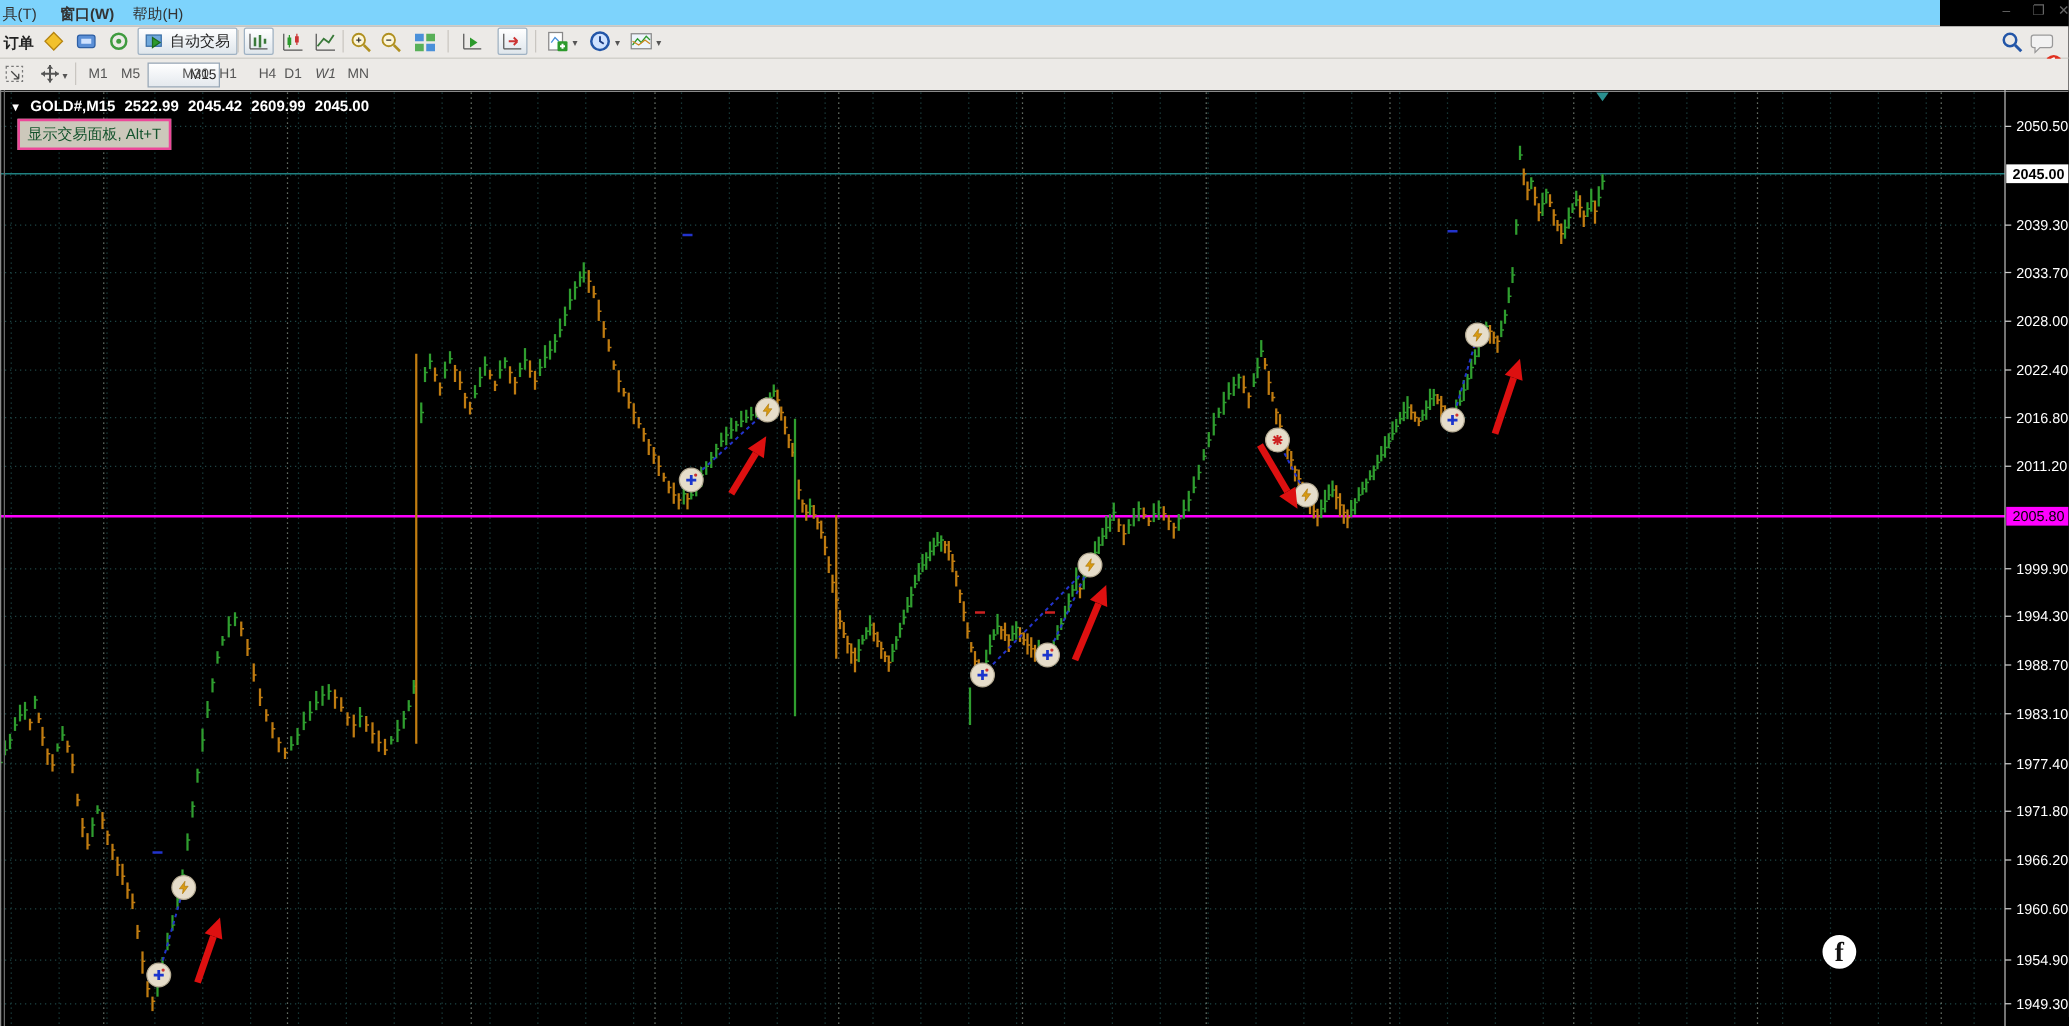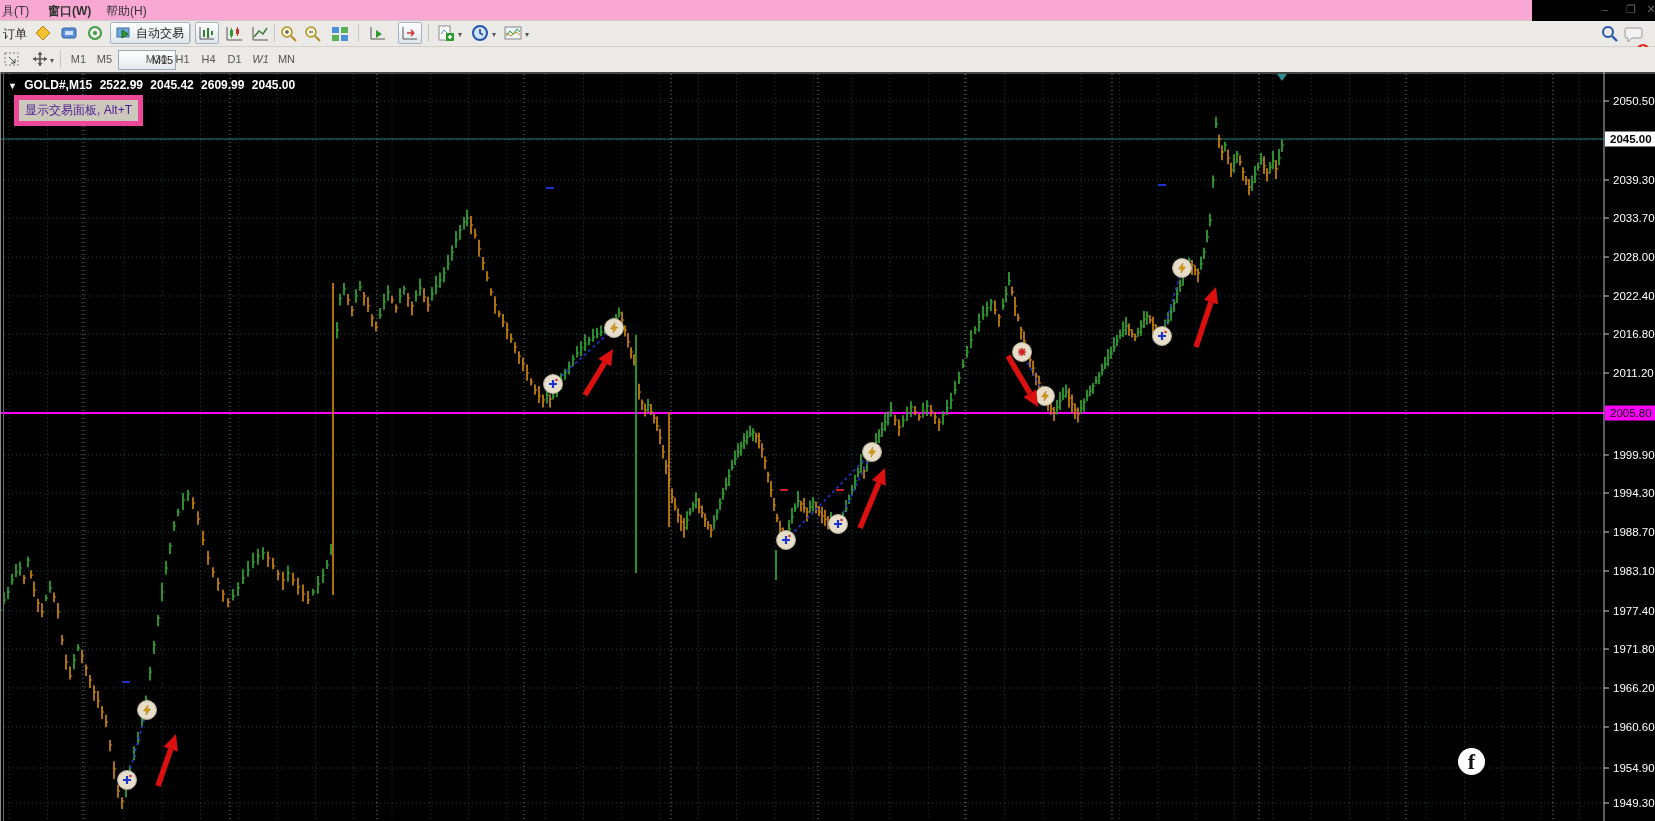--- a/index.html
+++ b/index.html
@@ -1,36 +1,36 @@
 <!DOCTYPE html>
 <html><head>
 <meta charset="utf-8">
 <style>
   html,body{margin:0;padding:0;background:#555;}
   #app{position:relative;width:1655px;height:821px;overflow:hidden;
        font-family:"Liberation Sans",sans-serif;background:#000;}
   
-  #titlebar{position:absolute;left:0;top:0;width:1532px;height:20px;background:#f9a8d4;border-bottom:1px solid #cfccc7;}
+  #titlebar{position:absolute;left:0;top:0;width:1532px;height:20px;background:#7dd3fc;border-bottom:1px solid #cfccc7;padding-left:20px;}
   .menu-item{position:absolute;top:3px;font-size:12px;color:#333;white-space:nowrap;cursor:default;}
   .winbtn{position:absolute;top:2px;width:22px;height:15px;text-align:center;font-size:11px;color:#666;line-height:15px;}
   #toolbar1{position:absolute;left:0;top:21px;width:1655px;height:25px;background:#eceae7;border-bottom:1px solid #d2cfca;}
   #toolbar2{position:absolute;left:0;top:47px;width:1655px;height:25px;background:#eceae7;border-bottom:1px solid #b8b5b0;}
-  .tbtxt{position:absolute;font-size:12px;color:#222;top:5px;}
+  .tbtxt{position:absolute;font-size:12px;color:#222;top:5px;font-weight:bold;}
   .tbicon{position:absolute;top:3px;width:20px;height:19px;}
   .tbbtn{position:absolute;top:1px;height:20px;border:1px solid #9fb2c4;background:linear-gradient(#ffffff,#dfe6ec);border-radius:2px;
          display:flex;align-items:center;font-size:12px;color:#222;padding:0 5px;}
   .sep{position:absolute;top:3px;width:1px;height:18px;background:#c9c6c1;}
   .caret{position:absolute;top:9px;font-size:8px;color:#555;}
   .tf{position:absolute;top:3px;width:25px;height:18px;font-size:11px;color:#555;text-align:center;line-height:18px;}
   .tf.active{border:1px solid #98a8b8;background:linear-gradient(#ffffff,#e4e9ee);color:#222;}
   
   #chartwrap{position:absolute;left:0;top:72px;width:1655px;height:749px;background:#000;}
   #chart-title{position:absolute;left:8px;top:6px;color:#fff;font-size:12px;font-weight:bold;white-space:nowrap;}
   #chart-title span{margin-right:4px;}
-  #tooltip{position:absolute;left:14px;top:23px;background:#ccc8bb;border:5px solid #ec4899;color:#4c1d95;
+  #tooltip{position:absolute;left:14px;top:23px;background:#ccc8bb;border:2px solid #ec4899;color:#14532d;
            font-size:12px;padding:2px 6px;white-space:nowrap;}
   #watermark{position:absolute;left:1458px;top:676px;display:flex;align-items:center;color:#fff;font-size:30px;font-weight:bold;white-space:nowrap;}
   #watermark .fb{width:27px;height:27px;border-radius:50%;background:#fff;color:#111;font-weight:bold;
                  font-size:22px;text-align:center;line-height:27px;margin-right:6px;font-family:"Liberation Serif",serif;}
   .badge{position:absolute;left:1636px;top:23px;width:14px;height:14px;border-radius:50%;background:#e03020;color:#fff;
          font-size:10px;text-align:center;line-height:14px;font-weight:bold;}
 </style>
 </head>
 <body>
 
@@ -185,21 +185,21 @@
         </svg>
     </div>
     <div class="caret" style="left:50px">▾</div>
     <div class="sep" style="left:60px"></div>
     <div id="tfbar">
         <div class="tf" style="left: 66px;">M1</div>
         <div class="tf" style="left: 92px;">M5</div>
         <div class="tf active" style="left: 118px; padding-left: 31px;">M15</div>
         <div class="tf" style="left: 144px;">M30</div>
         <div class="tf" style="left: 170px;">H1</div>
-        <div class="tf" style="left: 196px;">H4</div>
+        <div class="tf" style="left: 196px; text-align: right;">H4</div>
         <div class="tf" style="left: 222px;">D1</div>
         <div class="tf" style="left: 248px; font-style: italic;">W1</div>
         <div class="tf" style="left: 274px;">MN</div>
       </div>
   </div>
 
   <div id="chartwrap">
     <svg id="chartsvg" width="1655" height="749">
         <rect x="0" y="0" width="1655" height="749" fill="#000000"></rect>
         <line x1="9" y1="2" x2="9" y2="749" stroke="#1d4444" stroke-dasharray="1 3"></line>

